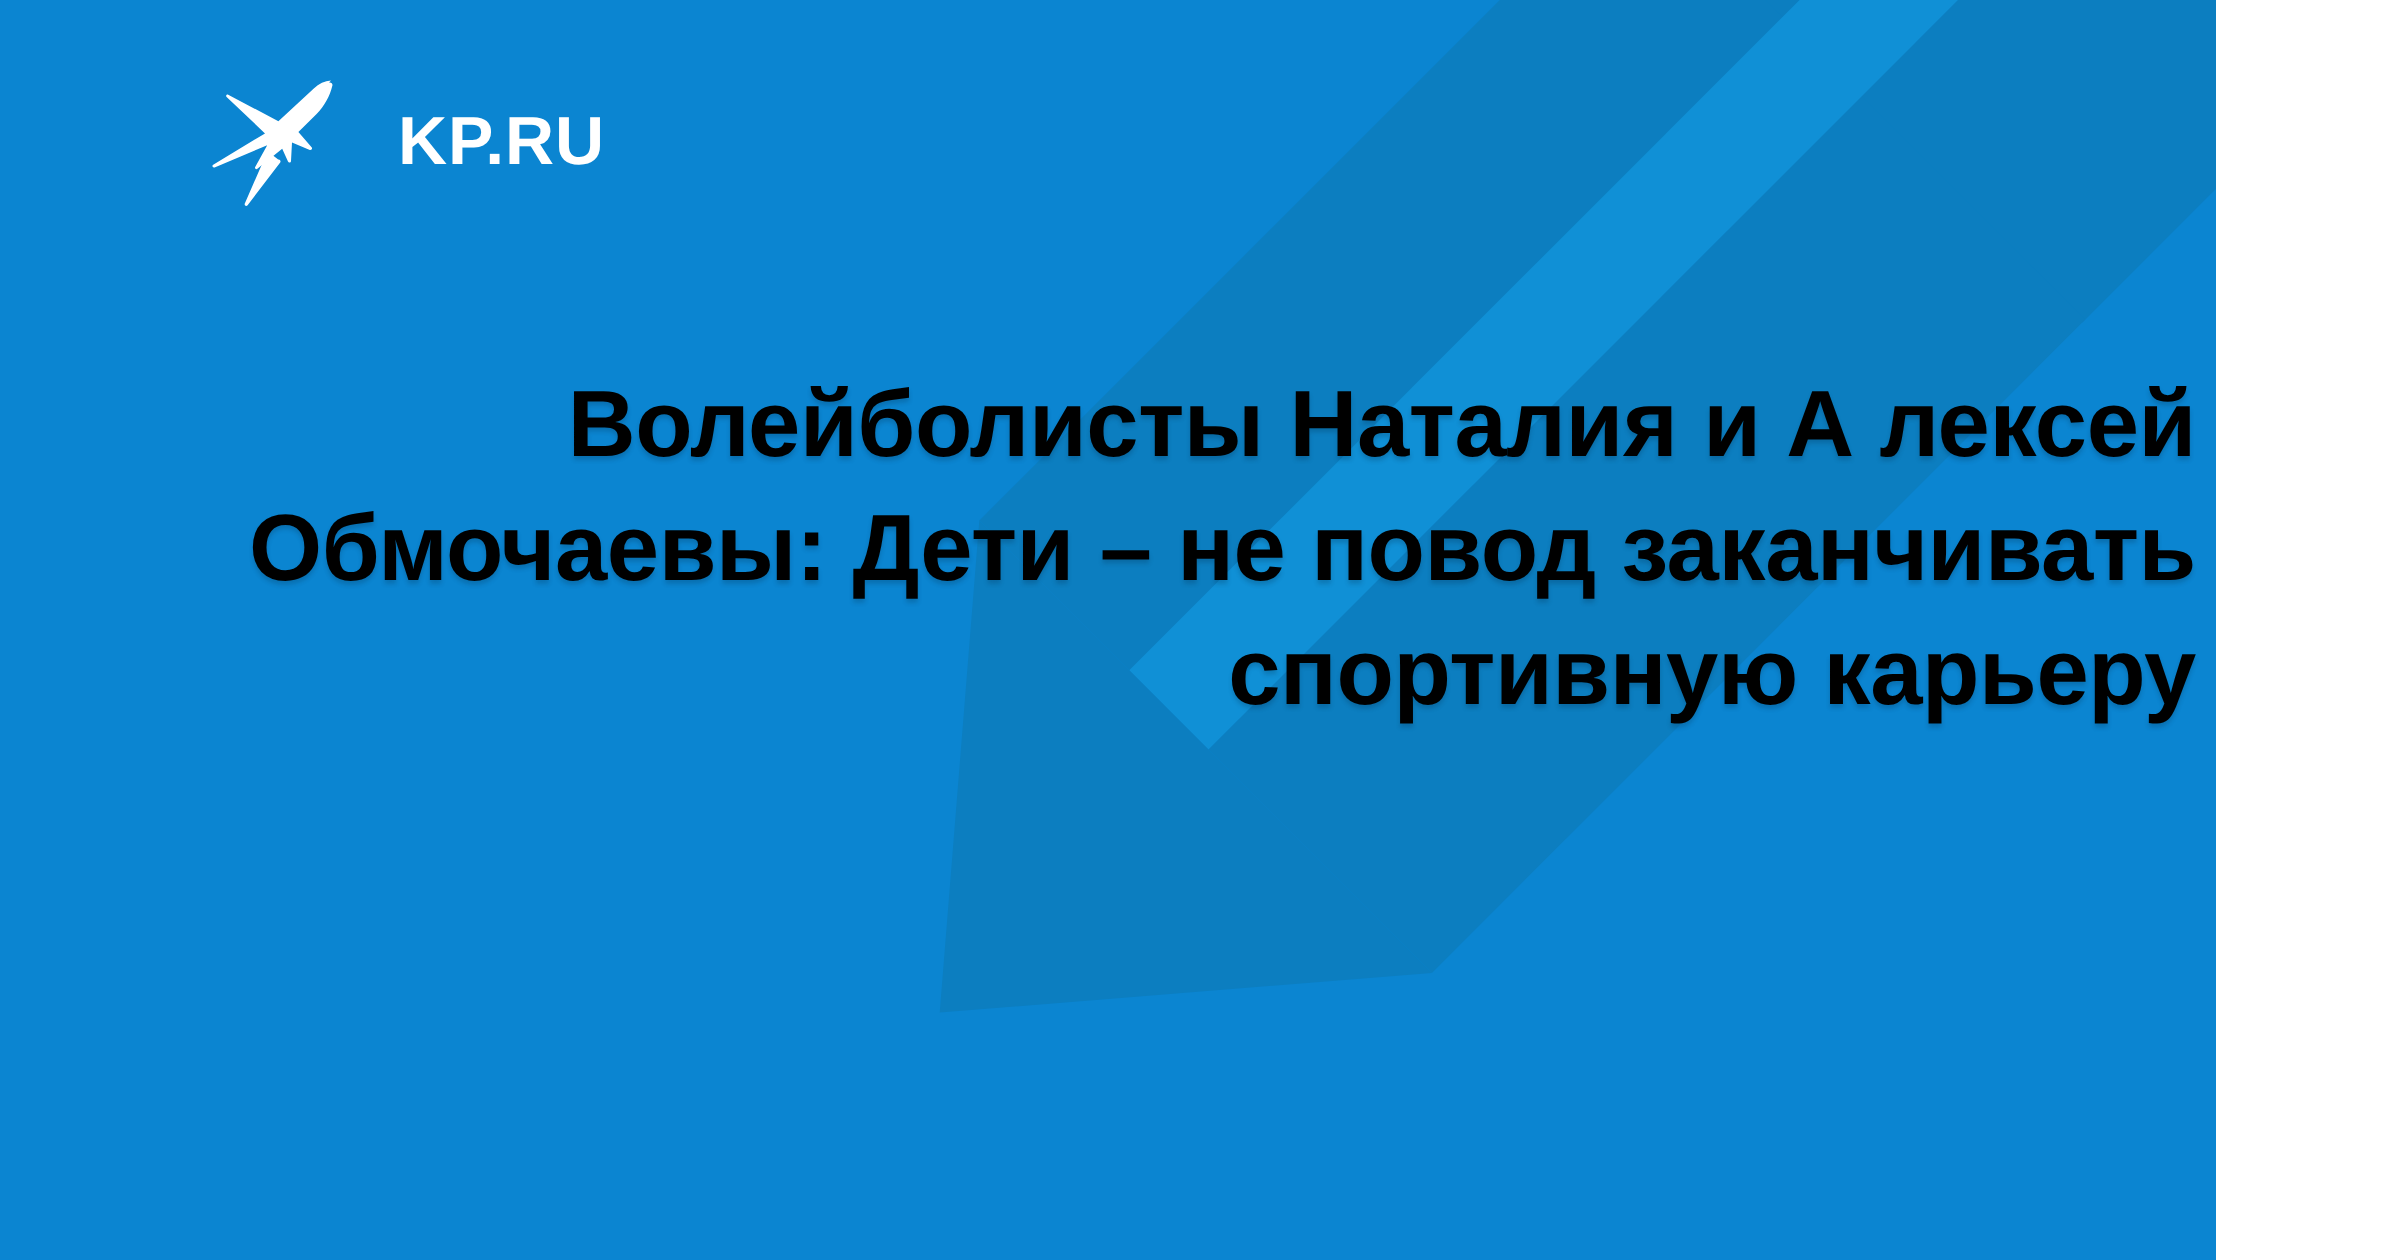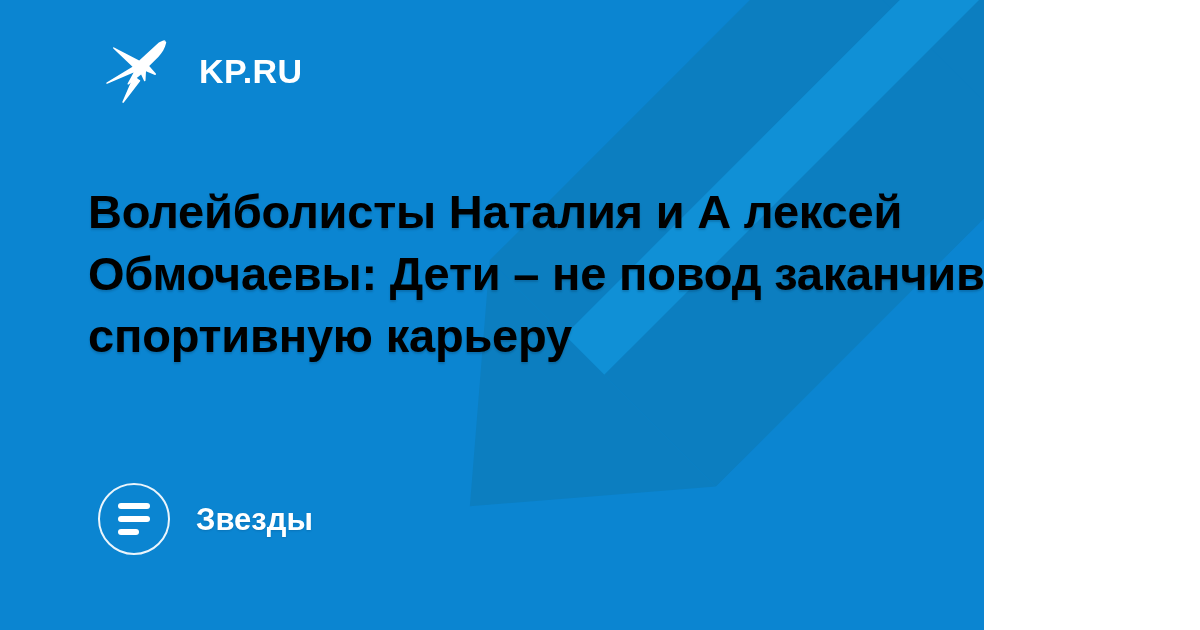--- a/index.html
+++ b/index.html
@@ -4,25 +4,26 @@
 <title>KP.RU article card</title>
 <style>
   html, body {
     margin: 0;
     padding: 0;
     background: #ffffff;
   }
 
   .card {
     position: relative;
-    width: 984px;
+    width: 1108px;
     height: 630px;
     overflow: hidden;
     background: #0b85d1;
     font-family: "Liberation Sans", "DejaVu Sans", sans-serif;
+    text-align: right;
     -webkit-font-smoothing: antialiased;
   }
 
   
   .watermark {
     position: absolute;
     left: 0;
     top: 0;
     width: 1200px;
     height: 630px;
@@ -139,22 +140,14 @@
   <div class="brand">
     <svg class="brand-mark" viewBox="0 0 74 66" xmlns="http://www.w3.org/2000/svg" aria-hidden="true">
       <path fill="#ffffff" d="M62.5 2.3c-3.1 0.2-6.1 1.6-8.6 3.9L36.2 22.6 11.1 9.4c-0.7-0.4-1.4 0.5-0.8 1.1l19.2 18.2L3.6 44.4c-0.8 0.5-0.2 1.7 0.7 1.3l26.3-11.1-6.0 10.9c-0.4 0.7 0.5 1.4 1.1 0.9l12.4-10.0 2.9 6.4c0.3 0.8 1.5 0.6 1.5-0.3l0.5-9.3 8.9 3.8c0.8 0.3 1.5-0.7 0.9-1.4l-6.6-7.6 9.1-9.0c3.9-3.9 6.6-8.8 7.9-14.2 0.2-1.0-0.6-1.8-1.7-1.5z"></path>
       <path fill="#ffffff" d="M30.8 37.6 19.4 63.8c-0.4 0.9 0.8 1.6 1.4 0.8l16.3-21.4c0.5-0.7-0.2-1.6-1.0-1.4z"></path>
     </svg>
     <span class="brand-name">KP.RU</span>
   </div>
 
   <h1 class="headline">Волейболисты Наталия и А лексей Обмочаевы: Дети – не повод заканчивать спортивную карьеру</h1>
 
-  <div class="category">
-    <span class="category-icon">
-      <span class="bar b1"></span>
-      <span class="bar b2"></span>
-      <span class="bar b3"></span>
-    </span>
-    <span class="category-label">Звезды</span>
-  </div>
 
 </div>
 
 </body></html>

